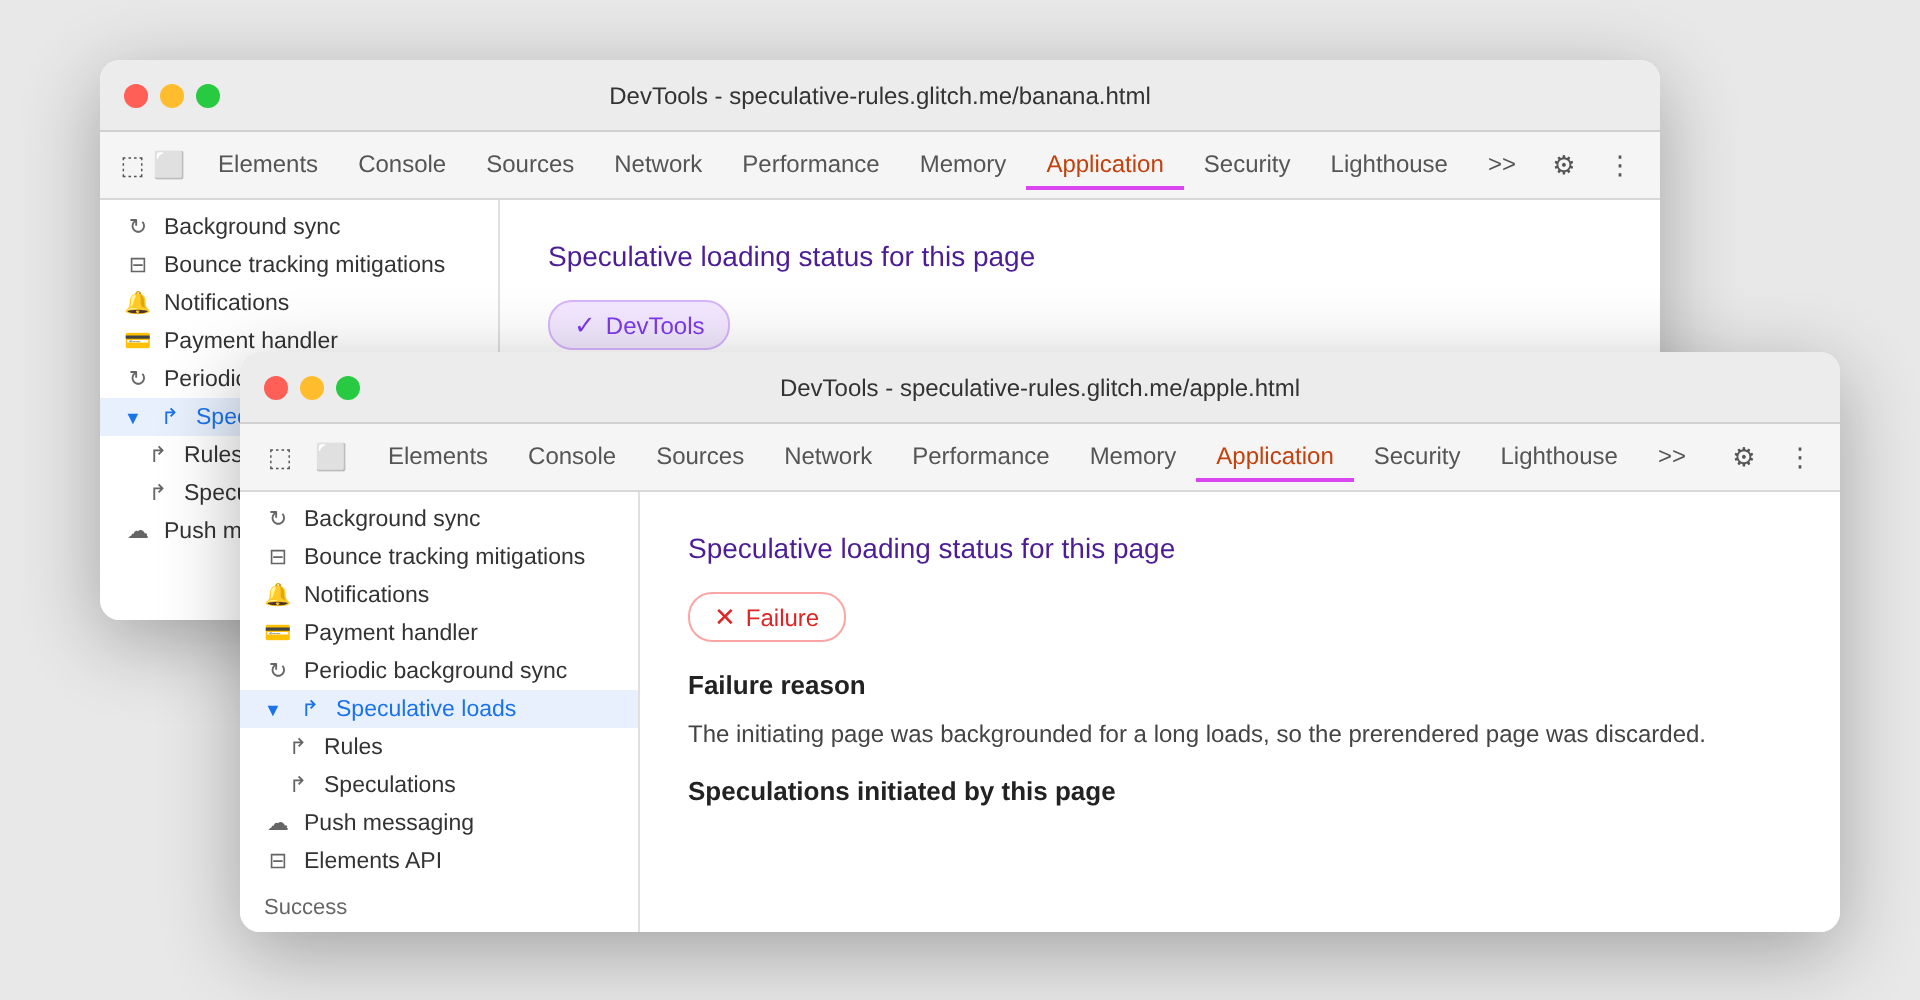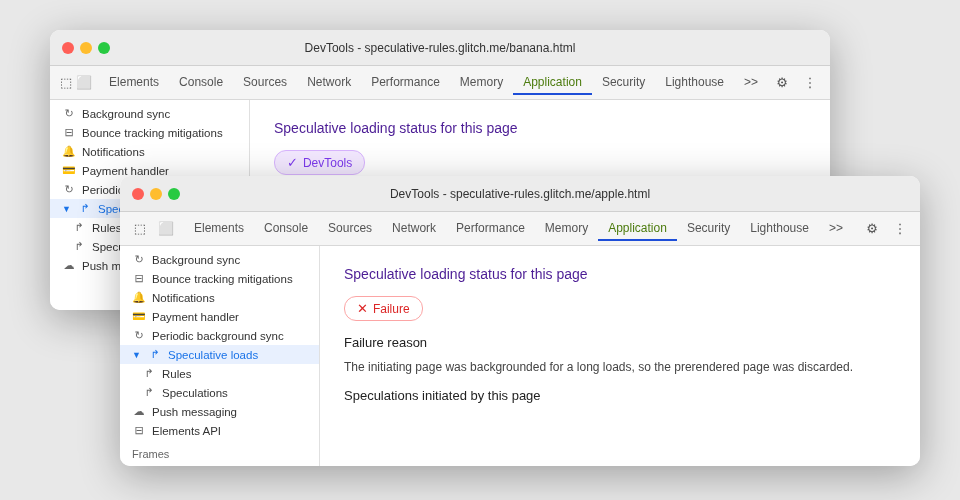--- a/index.html
+++ b/index.html
@@ -112,22 +112,22 @@
     .tab-item {
       padding: 4px 10px;
       font-size: 12px;
       color: #555;
       cursor: pointer;
       border-radius: 3px;
       white-space: nowrap;
     }
 
     .tab-item.active {
-      color: #4d7c0f;
-      border-bottom: 2px solid #1d4ed8;
+      color: #c2410c;
+      border-bottom: 2px solid #d946ef;
       border-radius: 0;
     }
 
     .toolbar-right {
       display: flex;
       gap: 4px;
       margin-left: auto;
     }
 
     
@@ -225,21 +225,21 @@
 
     .panel-text {
       font-size: 12px;
       color: #444;
       line-height: 1.5;
       margin-bottom: 12px;
     }
 
     .section-heading {
       font-size: 13px;
-      font-weight: 400;
+      font-weight: 700;
       color: #222;
       margin-bottom: 8px;
     }
   </style>
 </head>
 <body>
 
 <div class="devtools-window window-1">
   <div class="title-bar">
     <div class="window-controls">
@@ -385,21 +385,21 @@
         <span>Speculations</span>
       </div>
       <div class="sidebar-item">
         <span class="sidebar-icon">☁</span>
         <span>Push messaging</span>
       </div>
       <div class="sidebar-item">
         <span class="sidebar-icon">⊟</span>
         <span>Elements API</span>
       </div>
-      <div style="padding: 4px 12px; font-size: 11px; color: #666; margin-top: 4px;">Frames</div>
+      <div style="padding: 4px 12px; font-size: 11px; color: #666; margin-top: 4px;">Success</div>
     </div>
     <div class="main-panel">
       <div class="panel-title">Speculative loading status for this page</div>
       <div class="status-badge badge-failure">
         <span class="badge-icon">✕</span>
         <span>Failure</span>
       </div>
       <div class="section-heading">Failure reason</div>
       <div class="panel-text">The initiating page was backgrounded for a long loads, so the prerendered page was discarded.</div>
       <div class="section-heading">Speculations initiated by this page</div>

